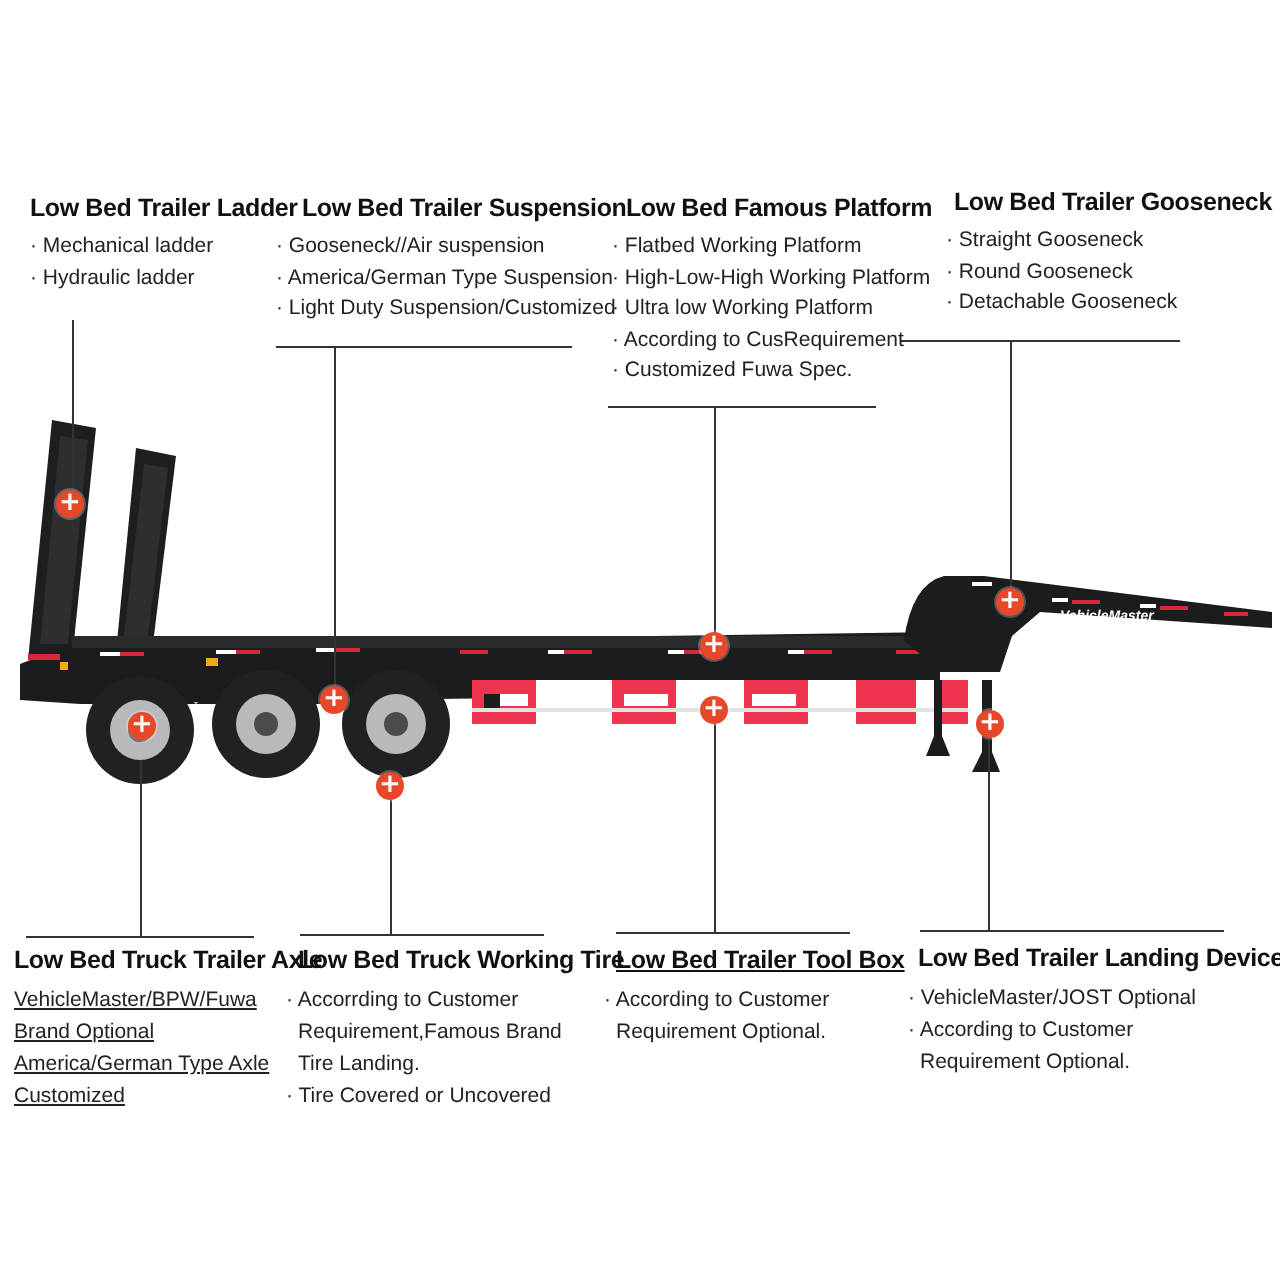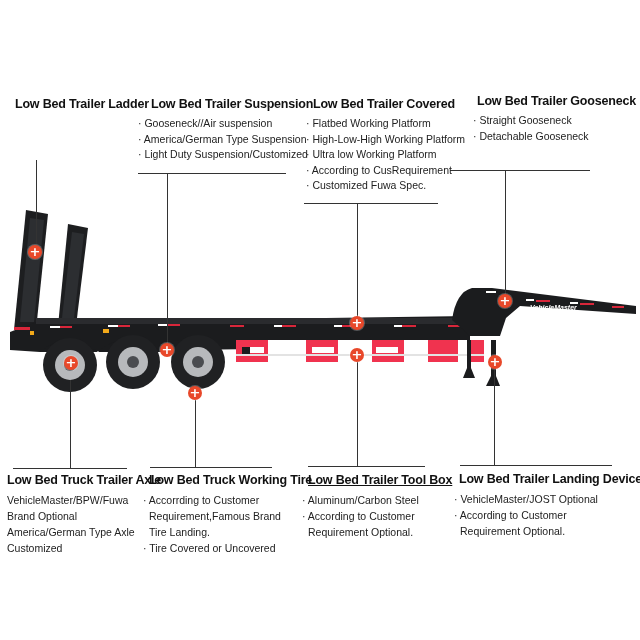--- a/index.html
+++ b/index.html
@@ -118,74 +118,78 @@
 <div class="hotspot" style="left:498px;top:294px;">+</div>
 <div class="hotspot" style="left:350px;top:316px;">+</div>
 <div class="hotspot" style="left:160px;top:343px;">+</div>
 <div class="hotspot" style="left:350px;top:348px;">+</div>
 <div class="hotspot" style="left:488px;top:355px;">+</div>
 <div class="hotspot" style="left:64px;top:356px;">+</div>
 <div class="hotspot" style="left:188px;top:386px;">+</div>
 
 <div class="label" style="left:15px;top:97px;">
   <div class="title">Low Bed Trailer Ladder</div>
+  <div class="items">
+    <span class="item bullet">Mechanical ladder</span>
+    <span class="item bullet">Hydraulic ladder</span>
+  </div>
 </div>
 
 <div class="label" style="left:138px;top:97px;">
   <div class="title" style="padding-left:13px;">Low Bed Trailer Suspension</div>
   <div class="items">
     <span class="item bullet">Gooseneck//Air suspension</span>
     <span class="item bullet">America/German Type Suspension</span>
     <span class="item bullet">Light Duty Suspension/Customized</span>
   </div>
 </div>
 
 <div class="label" style="left:306px;top:97px;">
-  <div class="title" style="padding-left:7px;">Low Bed Trailer Covered</div>
+  <div class="title" style="padding-left:7px;">Low Bed Famous Platform</div>
   <div class="items">
     <span class="item bullet">Flatbed Working Platform</span>
     <span class="item bullet">High-Low-High Working Platform</span>
     <span class="item bullet">Ultra low Working Platform</span>
     <span class="item bullet">According to CusRequirement</span>
     <span class="item bullet">Customized Fuwa Spec.</span>
   </div>
 </div>
 
 <div class="label" style="left:473px;top:94px;">
   <div class="title" style="padding-left:4px;">Low Bed Trailer Gooseneck</div>
   <div class="items">
     <span class="item bullet">Straight Gooseneck</span>
+    <span class="item bullet">Round Gooseneck</span>
     <span class="item bullet">Detachable Gooseneck</span>
   </div>
 </div>
 
 <div class="label" style="left:7px;top:473px;">
   <div class="title">Low Bed Truck Trailer Axle</div>
-  <div class="items" style="line-height:16px;">
+  <div class="items" style="line-height:16px;text-decoration:underline;">
     <span class="item">VehicleMaster/BPW/Fuwa</span>
     <span class="item">Brand Optional</span>
     <span class="item">America/German Type Axle</span>
     <span class="item">Customized</span>
   </div>
 </div>
 
 <div class="label" style="left:143px;top:473px;">
   <div class="title" style="padding-left:6px;">Low Bed Truck Working Tire</div>
   <div class="items" style="line-height:16px;">
     <span class="item bullet">Accorrding to Customer</span>
     <span class="item" style="padding-left:6px;">Requirement,Famous Brand</span>
     <span class="item" style="padding-left:6px;">Tire Landing.</span>
     <span class="item bullet">Tire Covered or Uncovered</span>
   </div>
 </div>
 
 <div class="label" style="left:302px;top:473px;">
   <div class="title" style="padding-left:6px;text-decoration:underline;">Low Bed Trailer Tool Box</div>
   <div class="items" style="line-height:16px;">
-    <span class="item bullet">Aluminum/Carbon Steel</span>
     <span class="item bullet">According to Customer</span>
     <span class="item" style="padding-left:6px;">Requirement Optional.</span>
   </div>
 </div>
 
 <div class="label" style="left:454px;top:472px;">
   <div class="title" style="padding-left:5px;">Low Bed Trailer Landing Device</div>
   <div class="items" style="line-height:16px;">
     <span class="item bullet">VehicleMaster/JOST Optional</span>
     <span class="item bullet">According to Customer</span>

